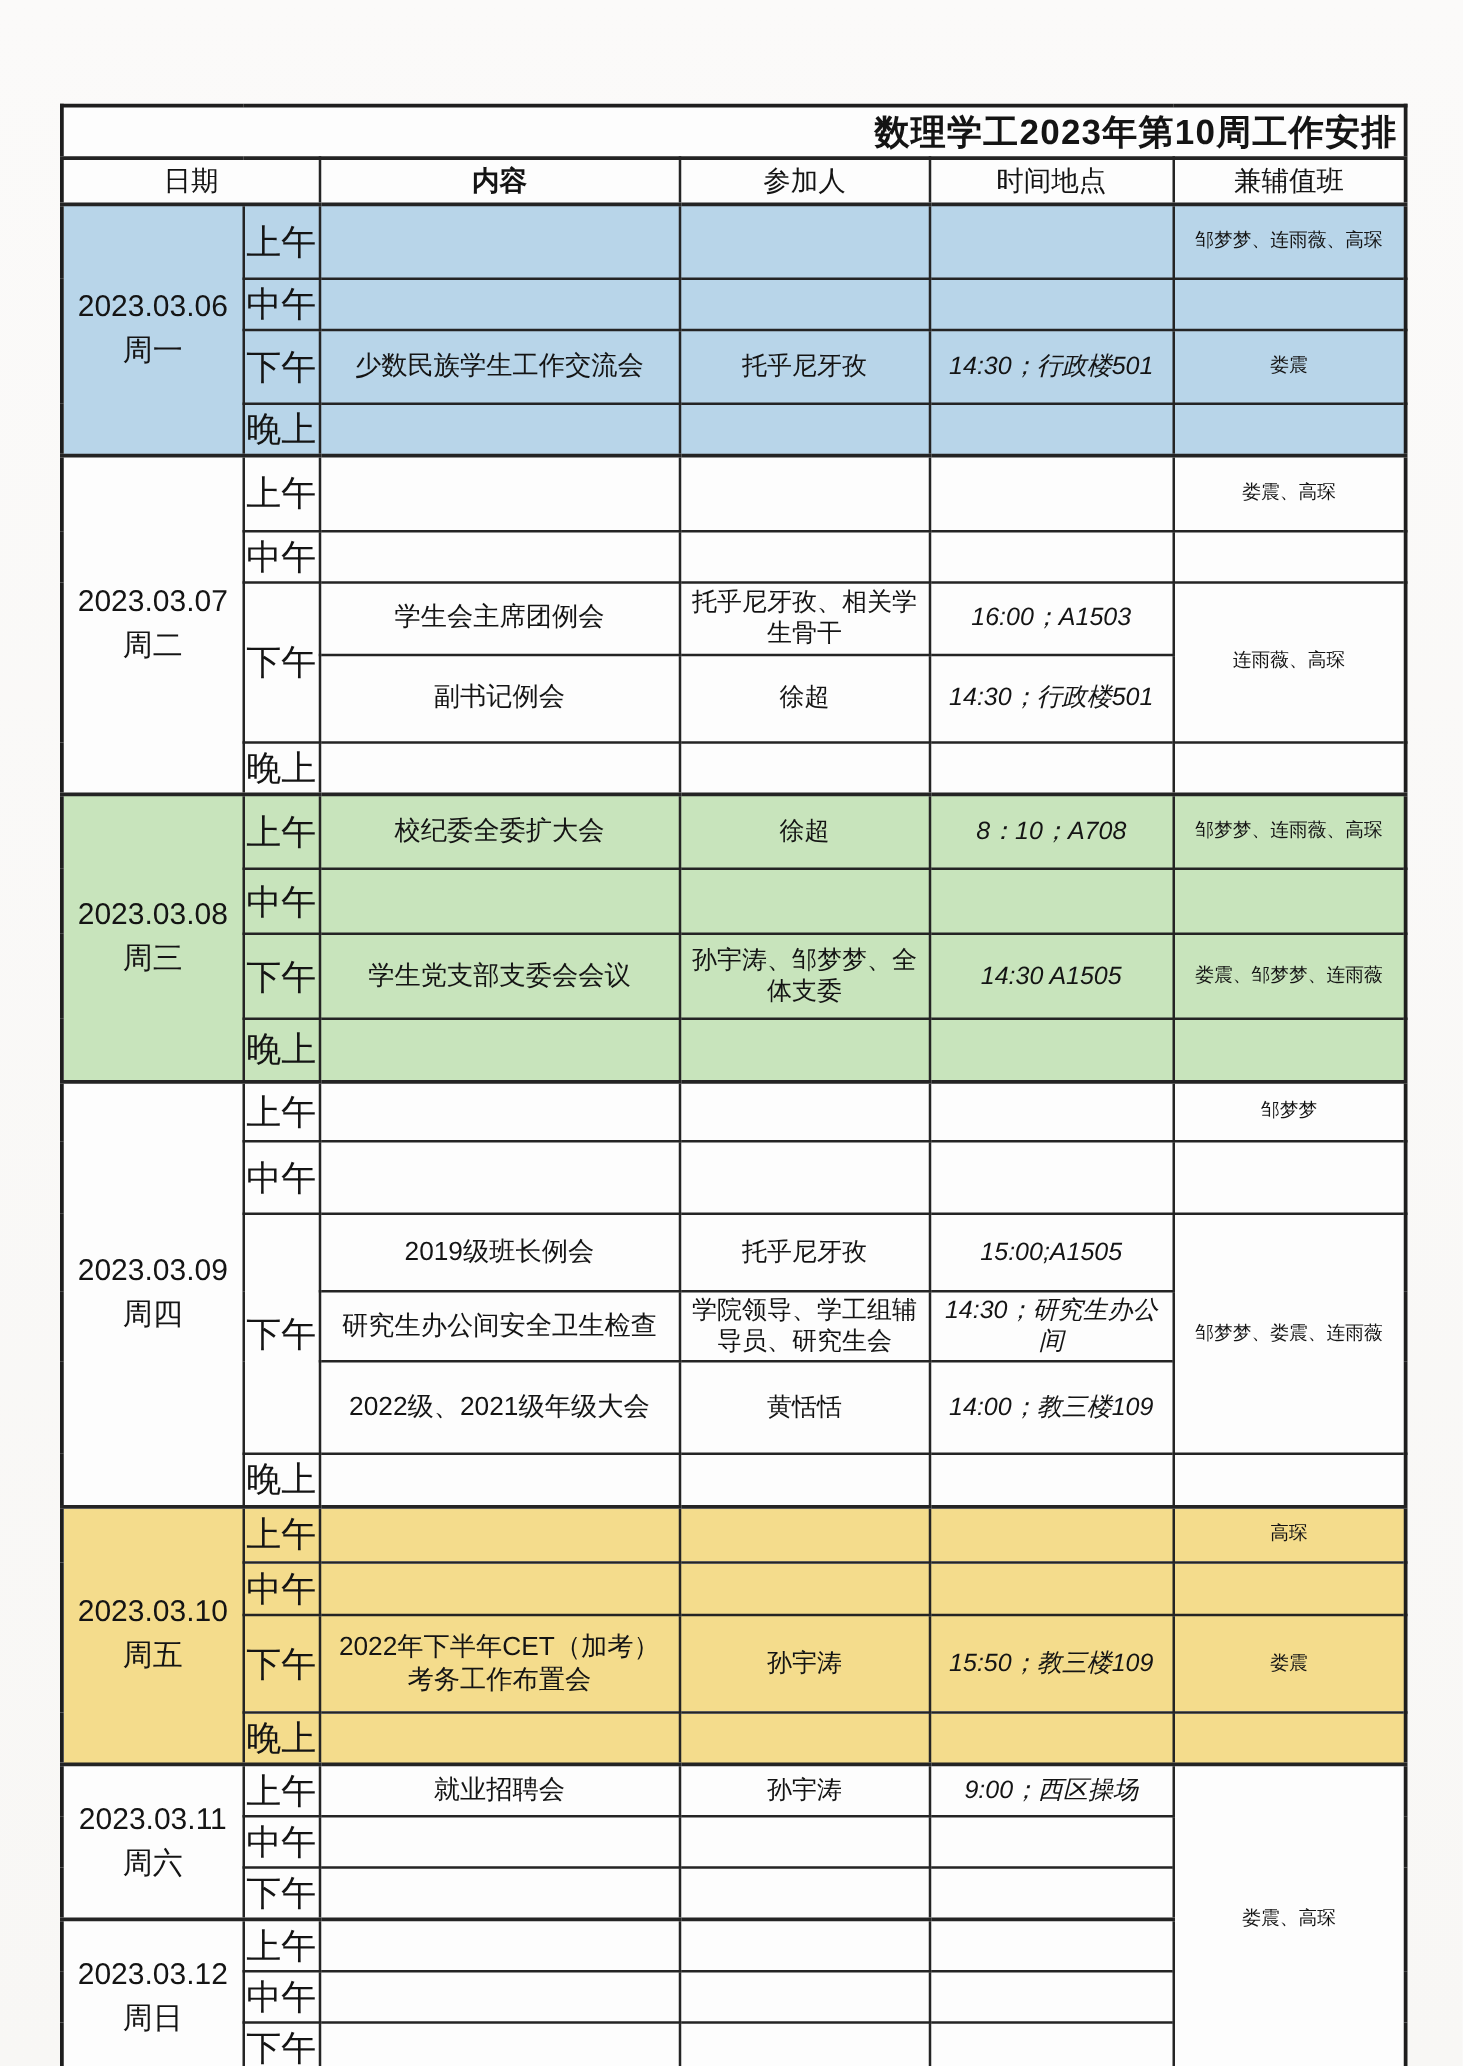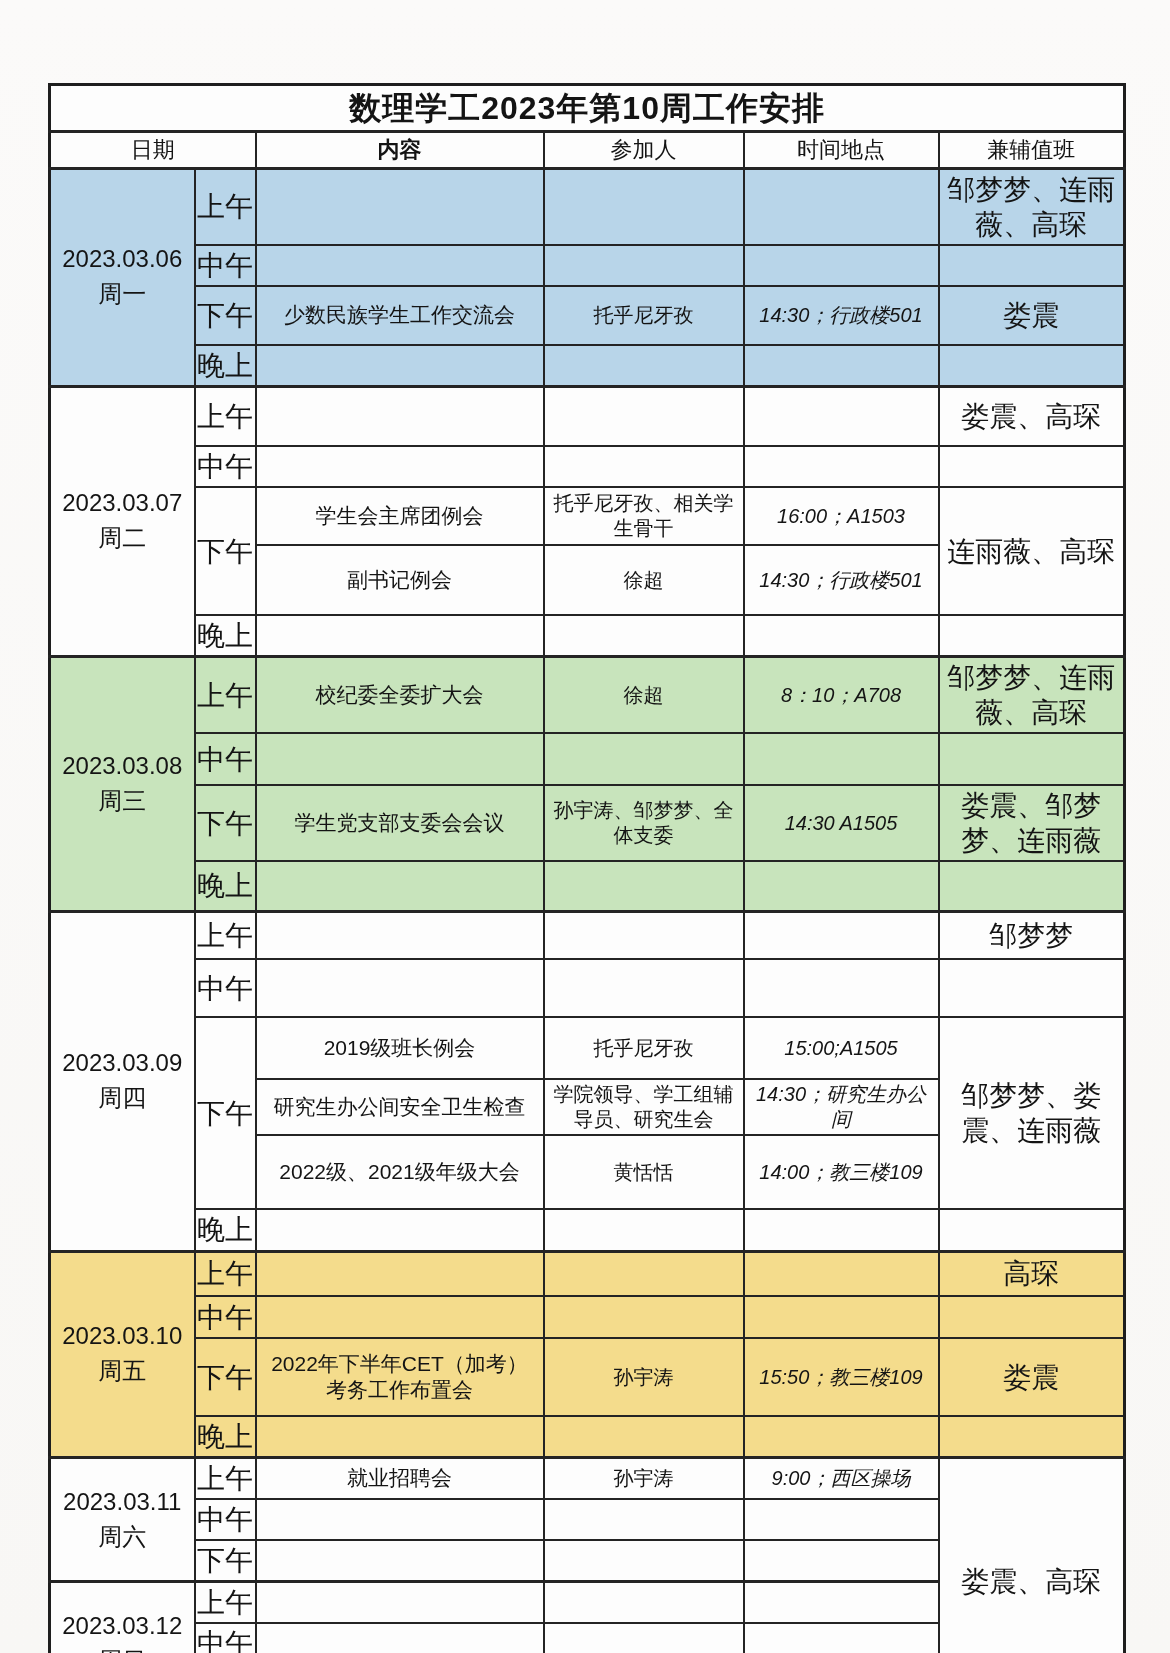--- a/index.html
+++ b/index.html
@@ -30,33 +30,34 @@
     font-size:21px;
     line-height:1.25;
     overflow:hidden;
     word-break:break-all;
   }
   
   tr.block-top td{border-top-width:3px;}
   td.bt{border-top-width:3px;}
 
   .title-cell{
-    font-size:32px;font-weight:bold;letter-spacing:1px;
+    font-size:28px;font-weight:bold;letter-spacing:1px;
     border-bottom-width:3px;
+    text-align:right;
   }
   .head-cell{font-size:22px;padding:3px 2px;}
   .head-bold{font-weight:bold;}
 
   .date-cell{font-size:24px;line-height:1.45;}
   .date-cell .wd{display:block;}
   .slot-cell{font-size:28px;padding:2px 1px;}
   .content-cell{font-size:21px;}
   .part-cell{font-size:20px;}
   .time-cell{font-size:20px;padding:2px 2px;font-style:italic;}
-  .duty-cell{font-size:28px;}
+  .duty-cell{font-size:15px;}
 
   
   tr.bg-blue  td{background:#b8d5e9;}
   tr.bg-green td{background:#c8e4bc;}
   tr.bg-yellow td{background:#f4dc8c;}
   tr.bg-white td{background:#fdfdfd;}
 </style>
 </head>
 <body>
 

